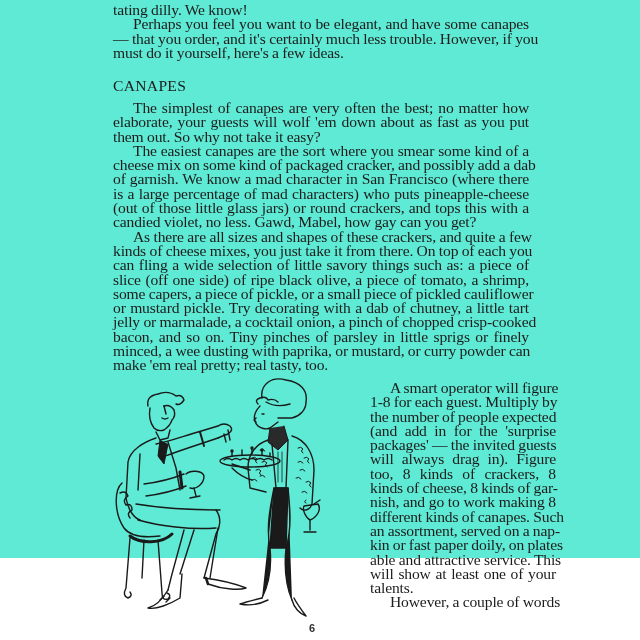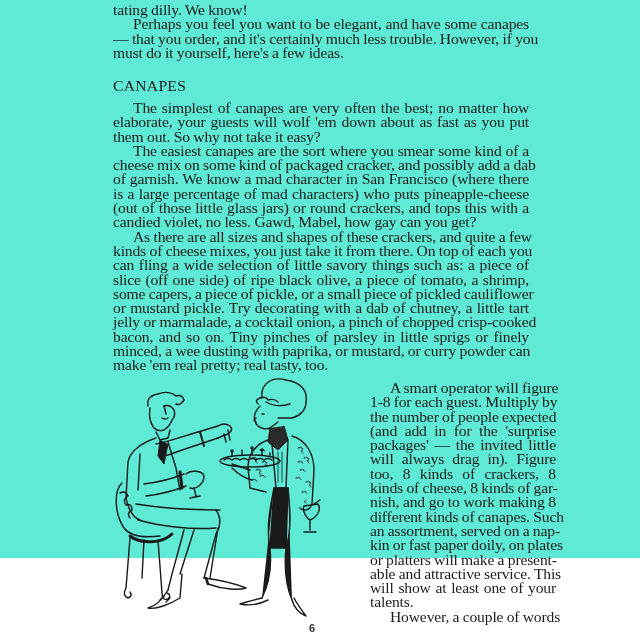--- a/index.html
+++ b/index.html
@@ -218,29 +218,28 @@
         <path d="M214 126 l6 -4"></path>
       </g>
     </svg>
   </div>
 
   <div class="side-col">
     <span class="line indent">A smart operator will figure</span>
     <span class="line">1-8 for each guest. Multiply by</span>
     <span class="line">the number of people expected</span>
     <span class="line">(and add in for the 'surprise</span>
-    <span class="line">packages' — the invited little</span>
+    <span class="line">packages' — the invited guests</span>
     <span class="line">will always drag in). Figure</span>
     <span class="line">too, 8 kinds of crackers, 8</span>
     <span class="line">kinds of cheese, 8 kinds of gar-</span>
     <span class="line">nish, and go to work making 8</span>
     <span class="line">different kinds of canapes. Such</span>
     <span class="line">an assortment, served on a nap-</span>
     <span class="line">kin or fast paper doily, on plates</span>
-    <span class="line">or platters will make a present-</span>
     <span class="line">able and attractive service. This</span>
     <span class="line">will show at least one of your</span>
     <span class="line last">talents.</span>
     <span class="line indent last">However, a couple of words</span>
   </div>
 
   <div class="page-number">6</div>
 
 </div>
 

